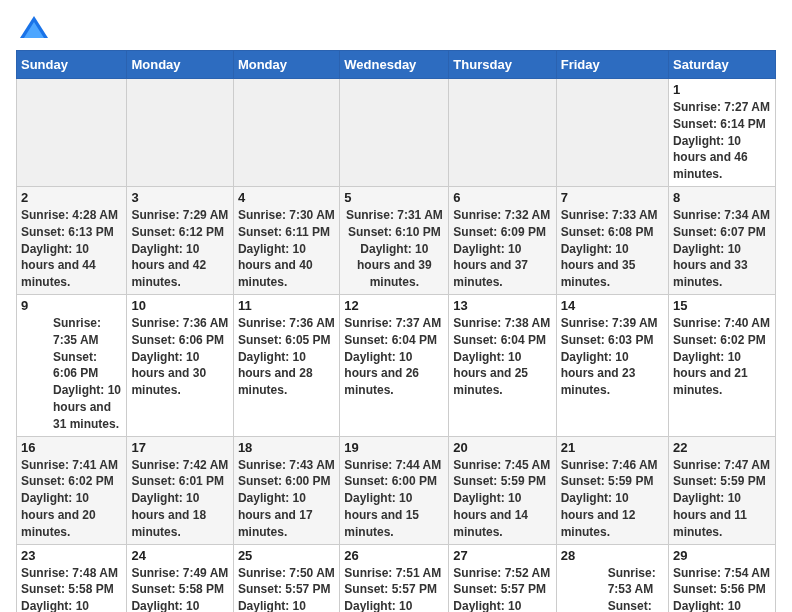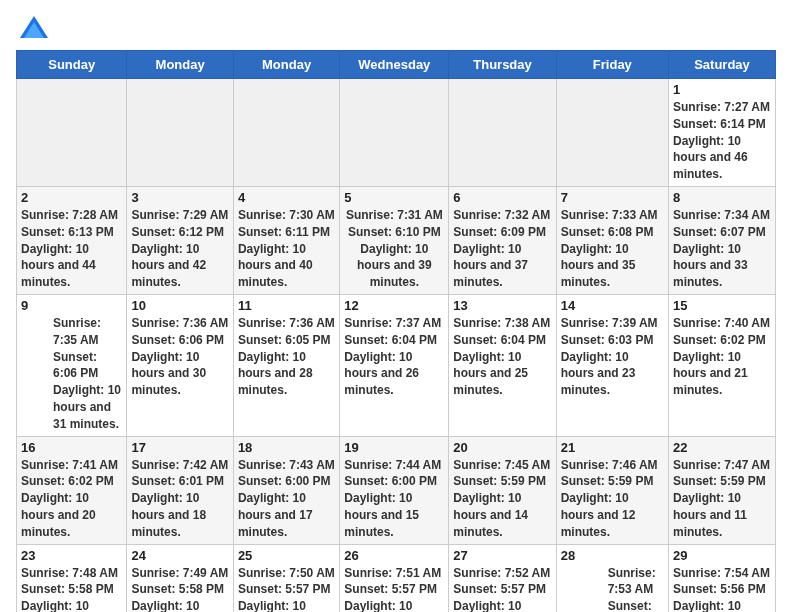--- a/index.html
+++ b/index.html
@@ -53,21 +53,21 @@
       width: 100%;
       border-collapse: collapse;
       border: 1px solid #ccc;
     }
     .calendar-table th {
       background: #2d6cc0;
       color: #fff;
       font-size: 13px;
       font-weight: bold;
       padding: 6px 4px;
-      text-align: center;
+      text-align: left;
       border: 1px solid #2a62b0;
     }
     .calendar-table td {
       vertical-align: top;
       border: 1px solid #ccc;
       padding: 3px 4px;
       width: 113px;
       min-height: 80px;
       font-size: 10.5px;
       color: #333;
@@ -141,21 +141,21 @@
         <td>
           <span class="day-number">1</span>
           <div class="day-info" style="white-space: pre-line;">Sunrise: 7:27 AM
 Sunset: 6:14 PM
 Daylight: 10 hours and 46 minutes.</div>
         </td>
       </tr>
       <tr class="row-shaded">
         <td>
           <span class="day-number">2</span>
-          <div class="day-info" style="white-space: pre-line;">Sunrise: 7:28 AM
+          <div class="day-info" style="white-space: pre-line;">Sunrise: 4:28 AM
 Sunset: 6:13 PM
 Daylight: 10 hours and 44 minutes.</div>
         </td>
         <td>
           <span class="day-number">3</span>
           <div class="day-info" style="white-space: pre-line;">Sunrise: 7:29 AM
 Sunset: 6:12 PM
 Daylight: 10 hours and 42 minutes.</div>
         </td>
         <td>

